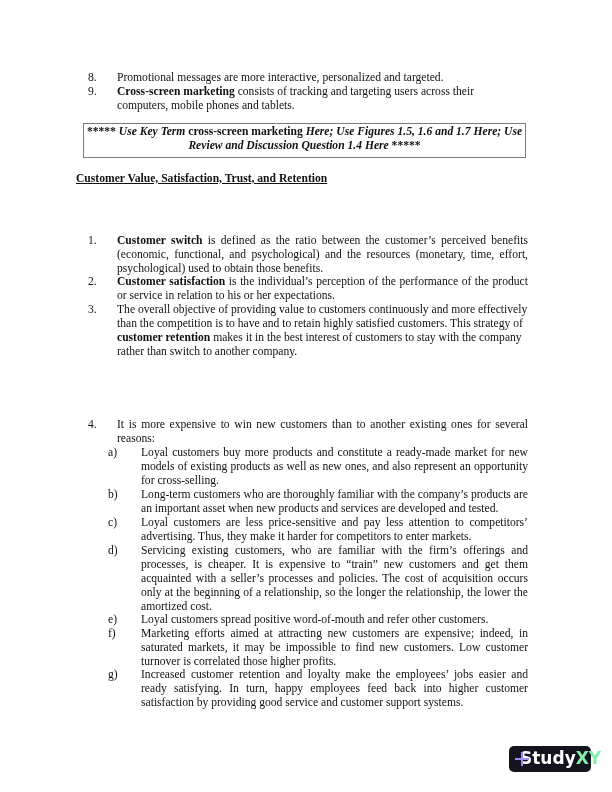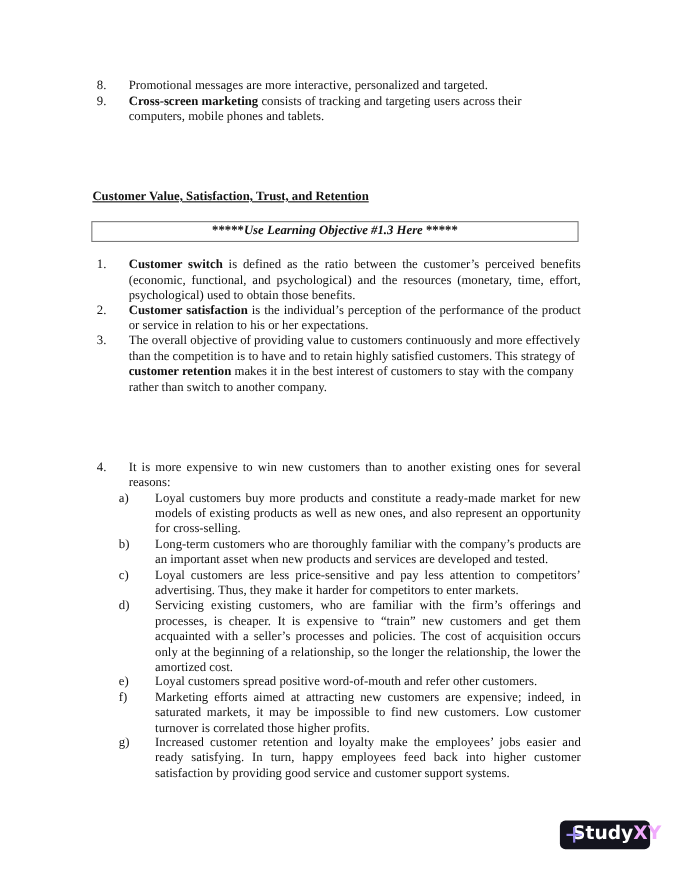--- a/index.html
+++ b/index.html
@@ -16,58 +16,58 @@
   .sub { position: absolute; left: 108px; width: 420px; }
   .sub .num { width: 22px; }
   .sub .txt { margin-left: 33px; }
   .box {
     position: absolute; left: 83px; width: 443px;
     border: 1.5px solid #7a7a7a; text-align: center;
     font-weight: bold; padding: 1px 2px; box-sizing: border-box;
   }
   .box i { font-style: italic; }
   .heading {
-    position: absolute; left: 84px; top: 172px;
+    position: absolute; left: 76px; top: 172px;
     font-weight: bold; text-decoration: underline; text-align: center;
   }
   b { font-weight: bold; }
   .badge {
     position: absolute; left: 509px; top: 746px; width: 82px; height: 26px;
     background: #14141e; border-radius: 5px; display: flex; align-items: center;
     font-family: "DejaVu Sans", sans-serif; font-weight: bold; font-size: 17px;
     color: #fff; box-sizing: border-box; padding-left: 6px;
   }
   .badge .plus { position: relative; width: 14px; height: 14px; margin-right: 5px; }
   .badge .plus::before, .badge .plus::after {
     content: ""; position: absolute; background: #9b8cf0;
   }
   .badge .plus::before { left: 6px; top: 0; width: 2px; height: 14px; }
   .badge .plus::after { left: 0; top: 6px; width: 14px; height: 2px; }
-  .badge .xy { color: #f0abfc; }
+  .badge .xy { color: #86efac; }
 </style>
 </head>
 <body>
 
 <div class="page">
 
   <div class="item" style="top:71px;">
     <span class="num">8.</span>
     <div class="txt left">Promotional messages are more interactive, personalized and targeted.</div>
   </div>
   <div class="item" style="top:85px;">
     <span class="num">9.</span>
     <div class="txt left"><b>Cross-screen marketing</b><span> consists of tracking and targeting users across their computers, mobile phones and tablets.</span></div>
   </div>
 
+  <div class="box" style="top:123px; height:35px;">
+    <span>***** </span><i>Use Key Term </i><span>cross-screen marketing</span><i> Here; Use Figures 1.5, 1.6 and 1.7 Here; Use Review and Discussion Question 1.4 Here</i><span> *****</span>
+  </div>
 
   <div class="heading">Customer Value, Satisfaction, Trust, and Retention</div>
 
-  <div class="box" style="top:201px; height:19px;">
-    <span>*****</span><i>Use Learning Objective #1.3 Here</i><span> *****</span>
-  </div>
 
   <div class="item" style="top:234px;">
     <span class="num">1.</span>
     <div class="txt"><b>Customer switch</b><span> is defined as the ratio between the customer’s perceived benefits (economic, functional, and psychological) and the resources (monetary, time, effort, psychological) used to obtain those benefits.</span></div>
   </div>
   <div class="item" style="top:275px;">
     <span class="num">2.</span>
     <div class="txt"><b>Customer satisfaction</b><span> is the individual’s perception of the performance of the product or service in relation to his or her expectations.</span></div>
   </div>
   <div class="item" style="top:303px;">

